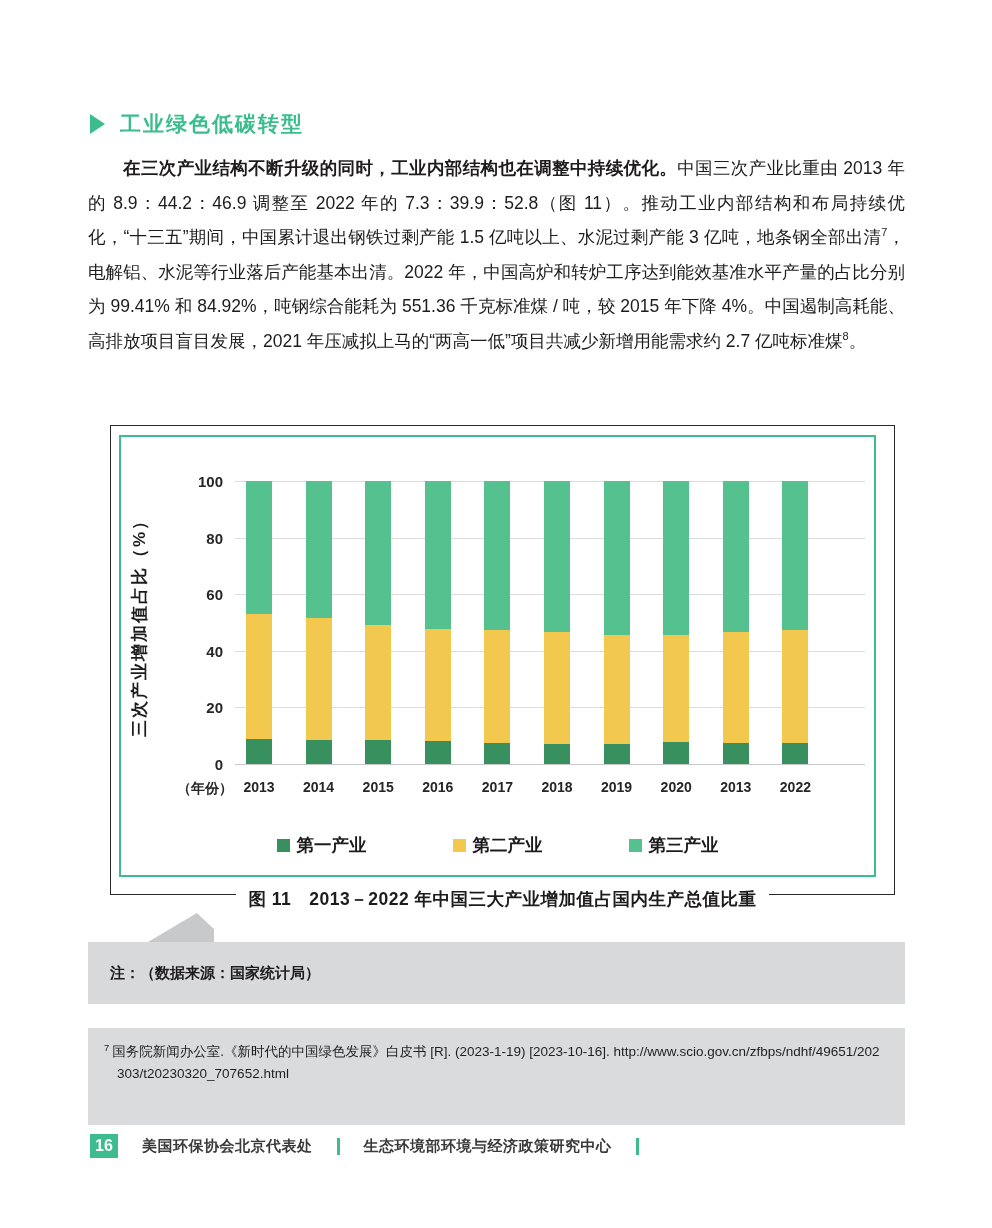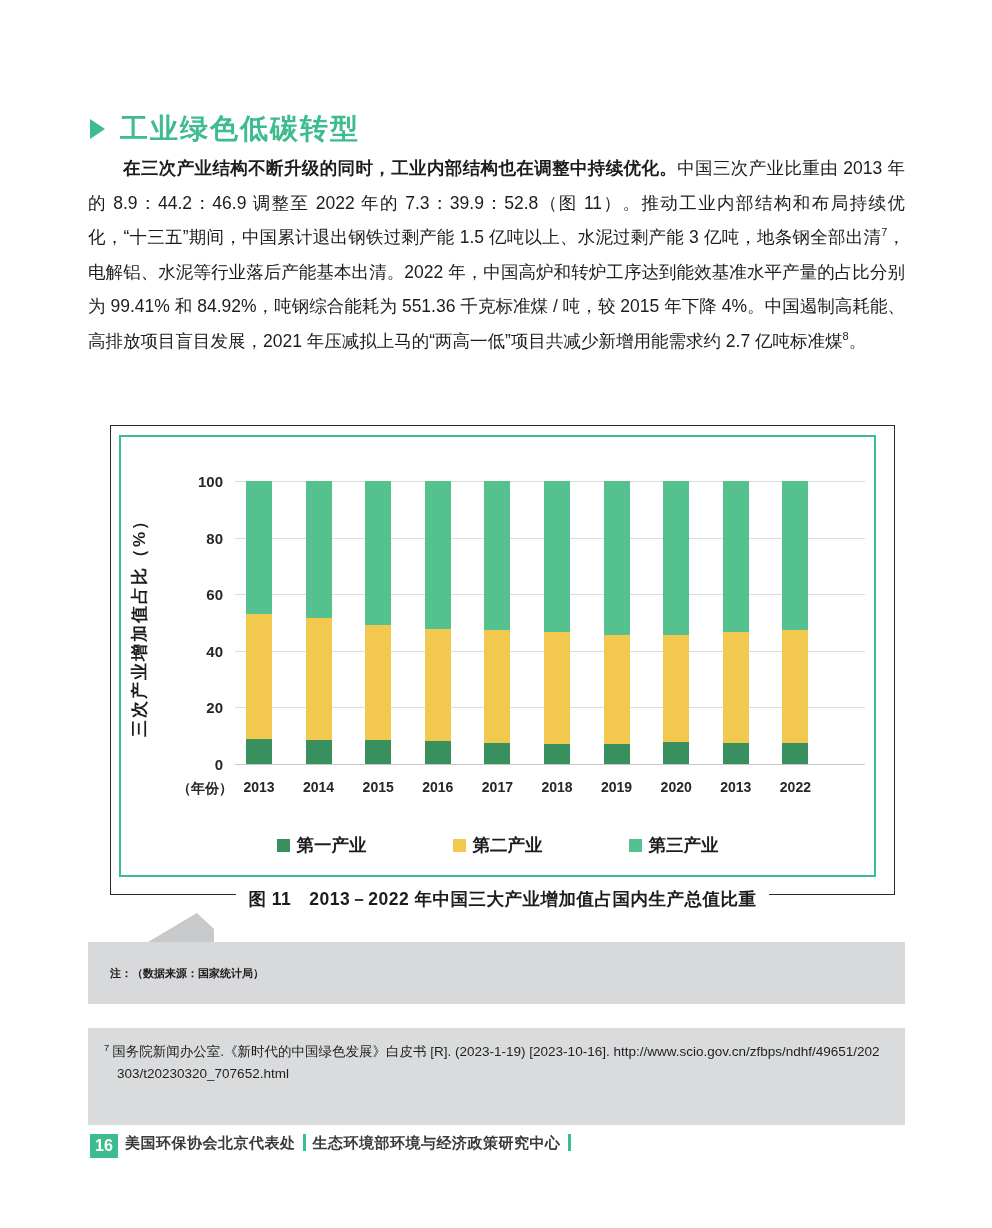--- a/index.html
+++ b/index.html
@@ -5,21 +5,21 @@
   * { margin:0; padding:0; box-sizing:border-box; }
   html,body { background:#ffffff; }
   body {
     position:relative; width:992px; height:1228px; overflow:hidden;
     font-family:"Liberation Sans","DejaVu Sans",sans-serif; color:#1d1b1c;
   }
 
   
   .heading { position:absolute; left:90px; top:110px; display:flex; align-items:center; gap:15px; }
   .heading .tri { width:0; height:0; border-left:15px solid #3dbc8d; border-top:10px solid transparent; border-bottom:10px solid transparent; }
-  .heading h1 { font-size:28px; font-weight:700; color:#3dbc8d; letter-spacing:2px; }
+  .heading h1 { font-size:21px; font-weight:700; color:#3dbc8d; letter-spacing:2px; }
 
   
   .para {
     position:absolute; left:88px; top:151px; width:817px;
     font-size:17.5px; line-height:34.6px; text-align:justify; text-indent:2em;
     color:#1d1b1c;
   }
   .para strong { font-weight:700; }
   .para sup { font-size:11px; vertical-align:super; line-height:0; }
 
@@ -45,33 +45,33 @@
   .legend-label { font-size:17.5px; font-weight:700; color:#1d1b1c; }
 
   .fig-caption { position:absolute; left:110px; top:887px; width:785px; text-align:center; z-index:3; }
   .fig-caption span { background:#ffffff; padding:0 12px; font-size:17.5px; font-weight:700; color:#1d1b1c; letter-spacing:0.5px; }
 
   
   .note-tail { position:absolute; left:148px; top:913px; width:66px; height:29px; background:#c7c9cb; clip-path:polygon(0 100%, 74% 0, 100% 55%, 100% 100%); }
   .note-box {
     position:absolute; left:88px; top:942px; width:817px; height:62px; background:#d8d9db;
     display:flex; align-items:center; padding-left:22px;
-    font-size:11px; font-weight:600; color:#1d1b1c;
+    font-size:15px; font-weight:600; color:#1d1b1c;
   }
 
   
   .footnotes {
     position:absolute; left:88px; top:1028px; width:817px; height:97px; background:#dadbdd;
     padding:13px 18px 16px 16px; font-size:13.5px; line-height:21.5px; color:#1f1f1f;
   }
   .footnotes p { padding-left:13px; text-indent:-13px; word-break:break-all; }
   .footnotes sup { font-size:9.5px; vertical-align:super; line-height:0; margin-right:3px; }
 
   
-  .footer { position:absolute; left:90px; top:1134px; display:flex; gap:7px; }
+  .footer { position:absolute; left:90px; top:1134px; display:flex; align-items:center; gap:24px; }
   .pagenum { width:28px; height:24px; background:#3dbc8d; color:#fff; font-size:16px; font-weight:700; display:flex; align-items:center; justify-content:center; }
   .footer .org { font-size:15px; font-weight:700; color:#3a3a3a; letter-spacing:0.5px; }
   .footer .sep { width:3px; height:17px; background:#3dbc8d; }
   .footer .report { font-size:15px; font-weight:700; color:#2565a8; letter-spacing:0.5px; }
 </style>
 </head>
 <body>
 
 <div class="heading">
   <span class="tri"></span>

